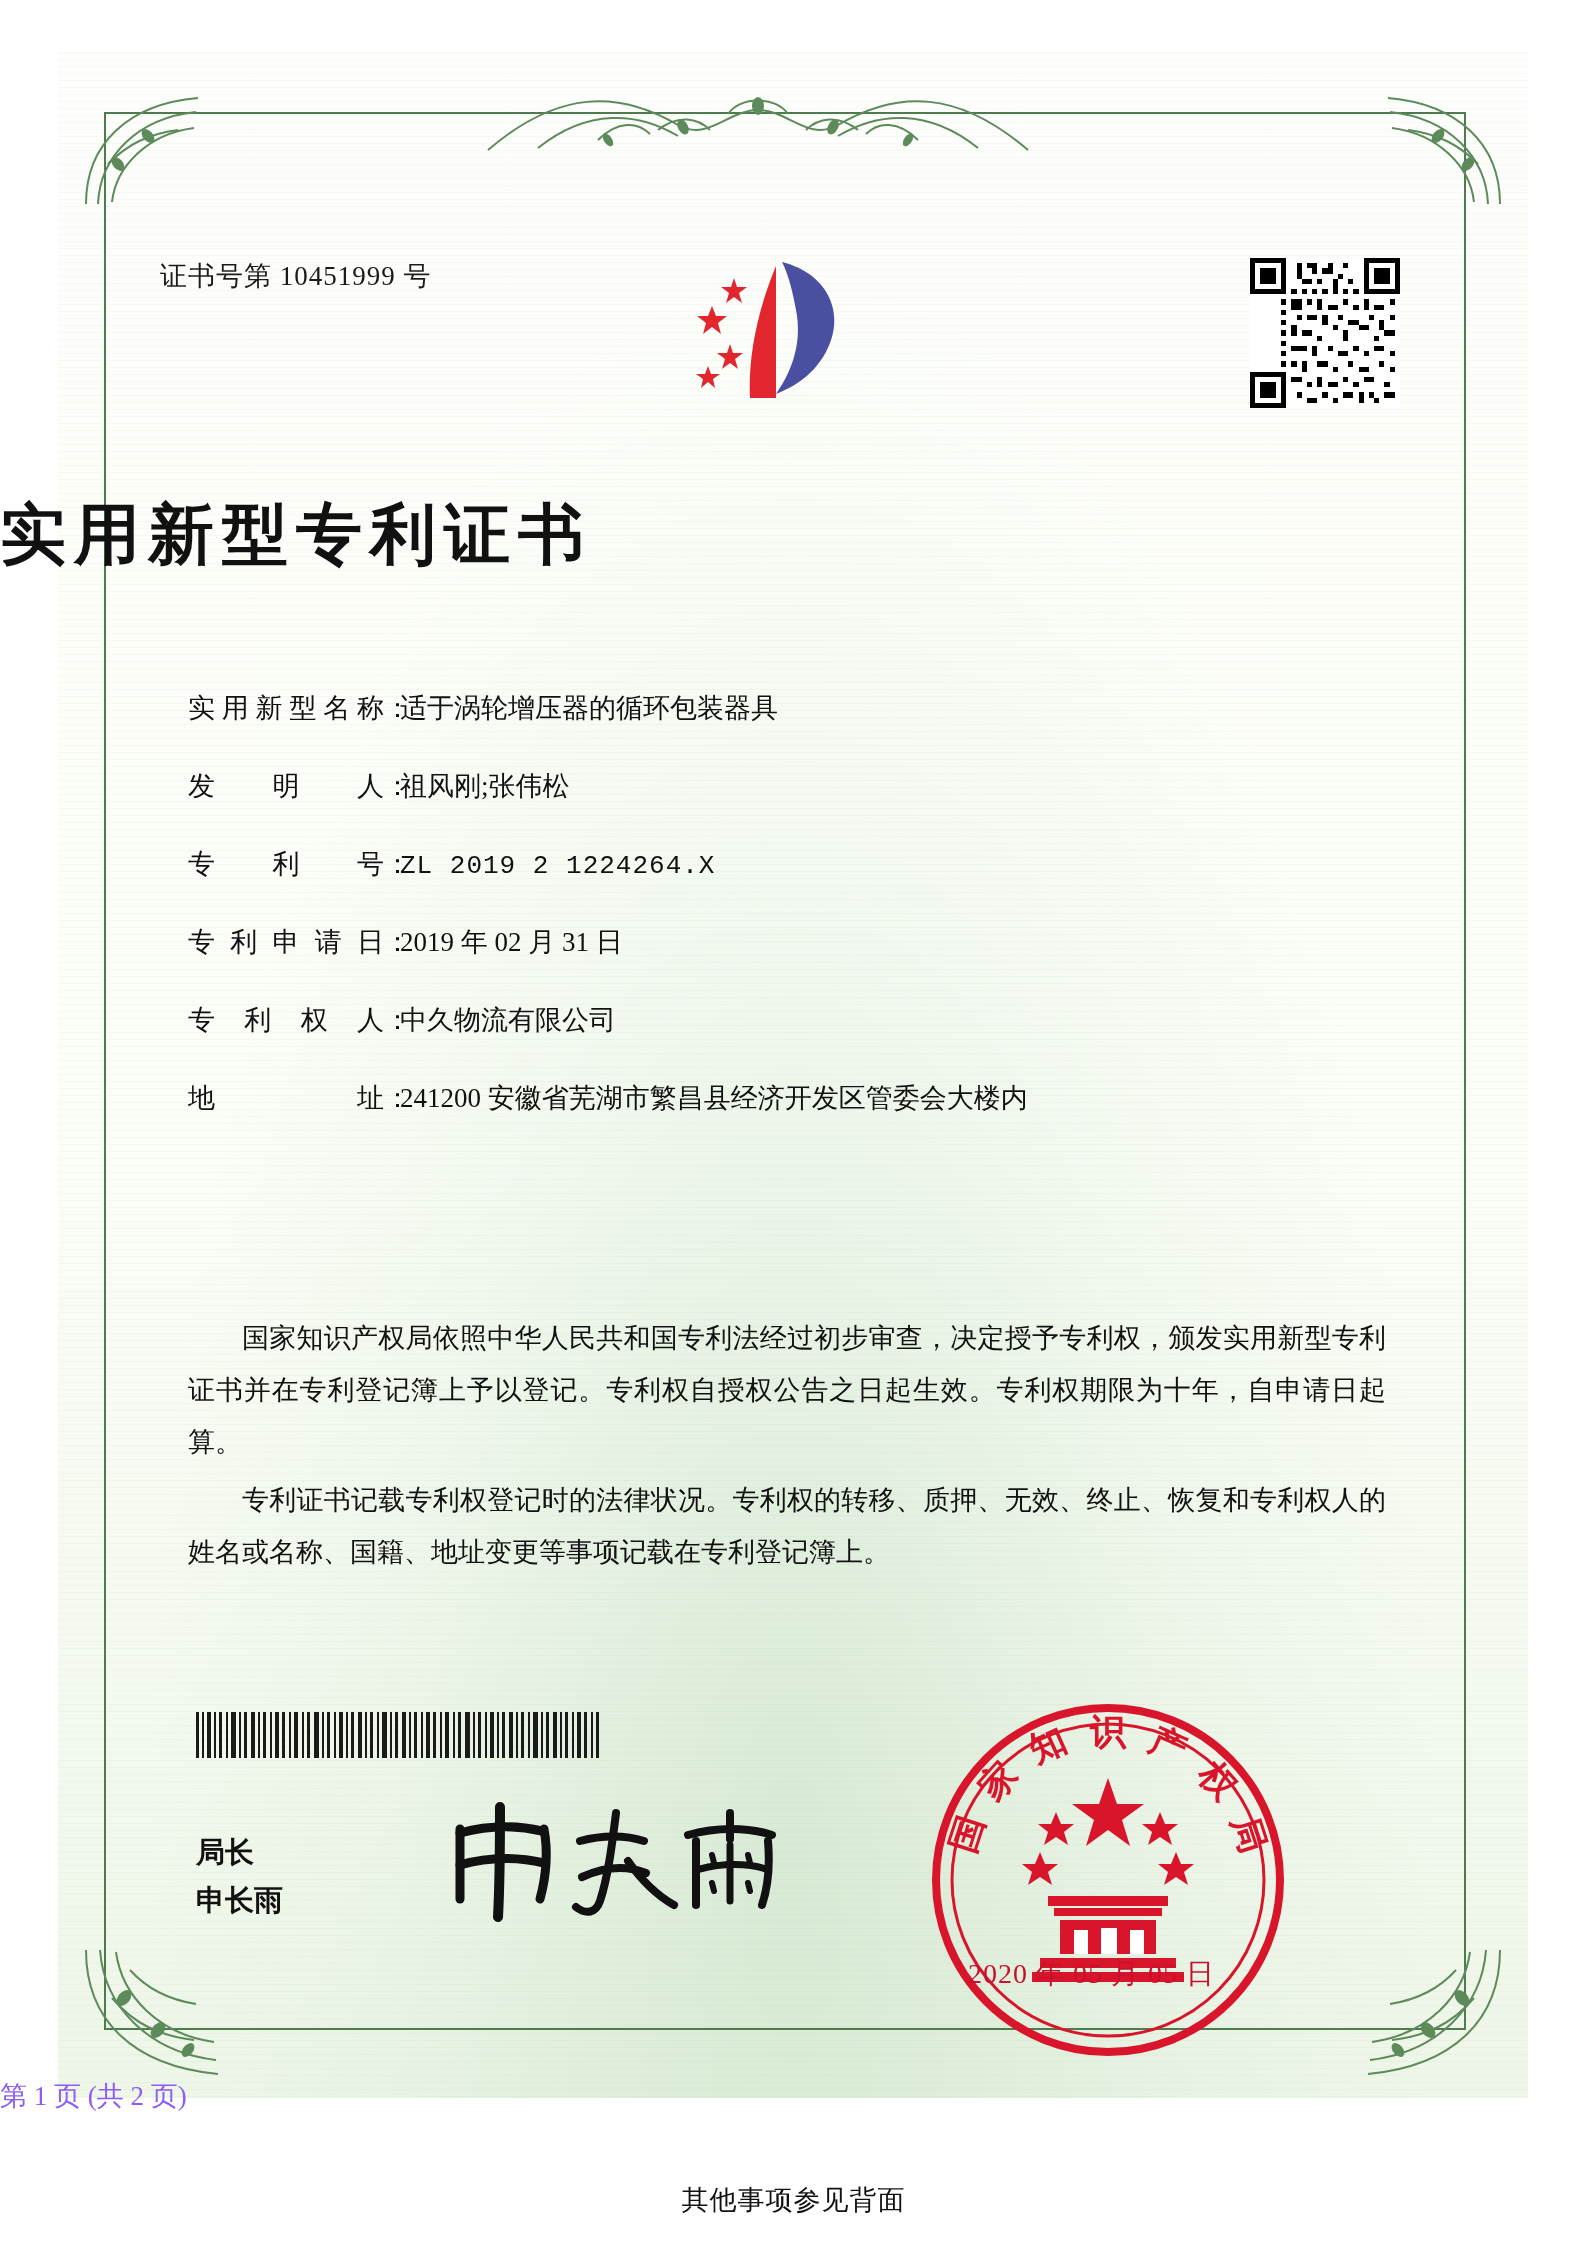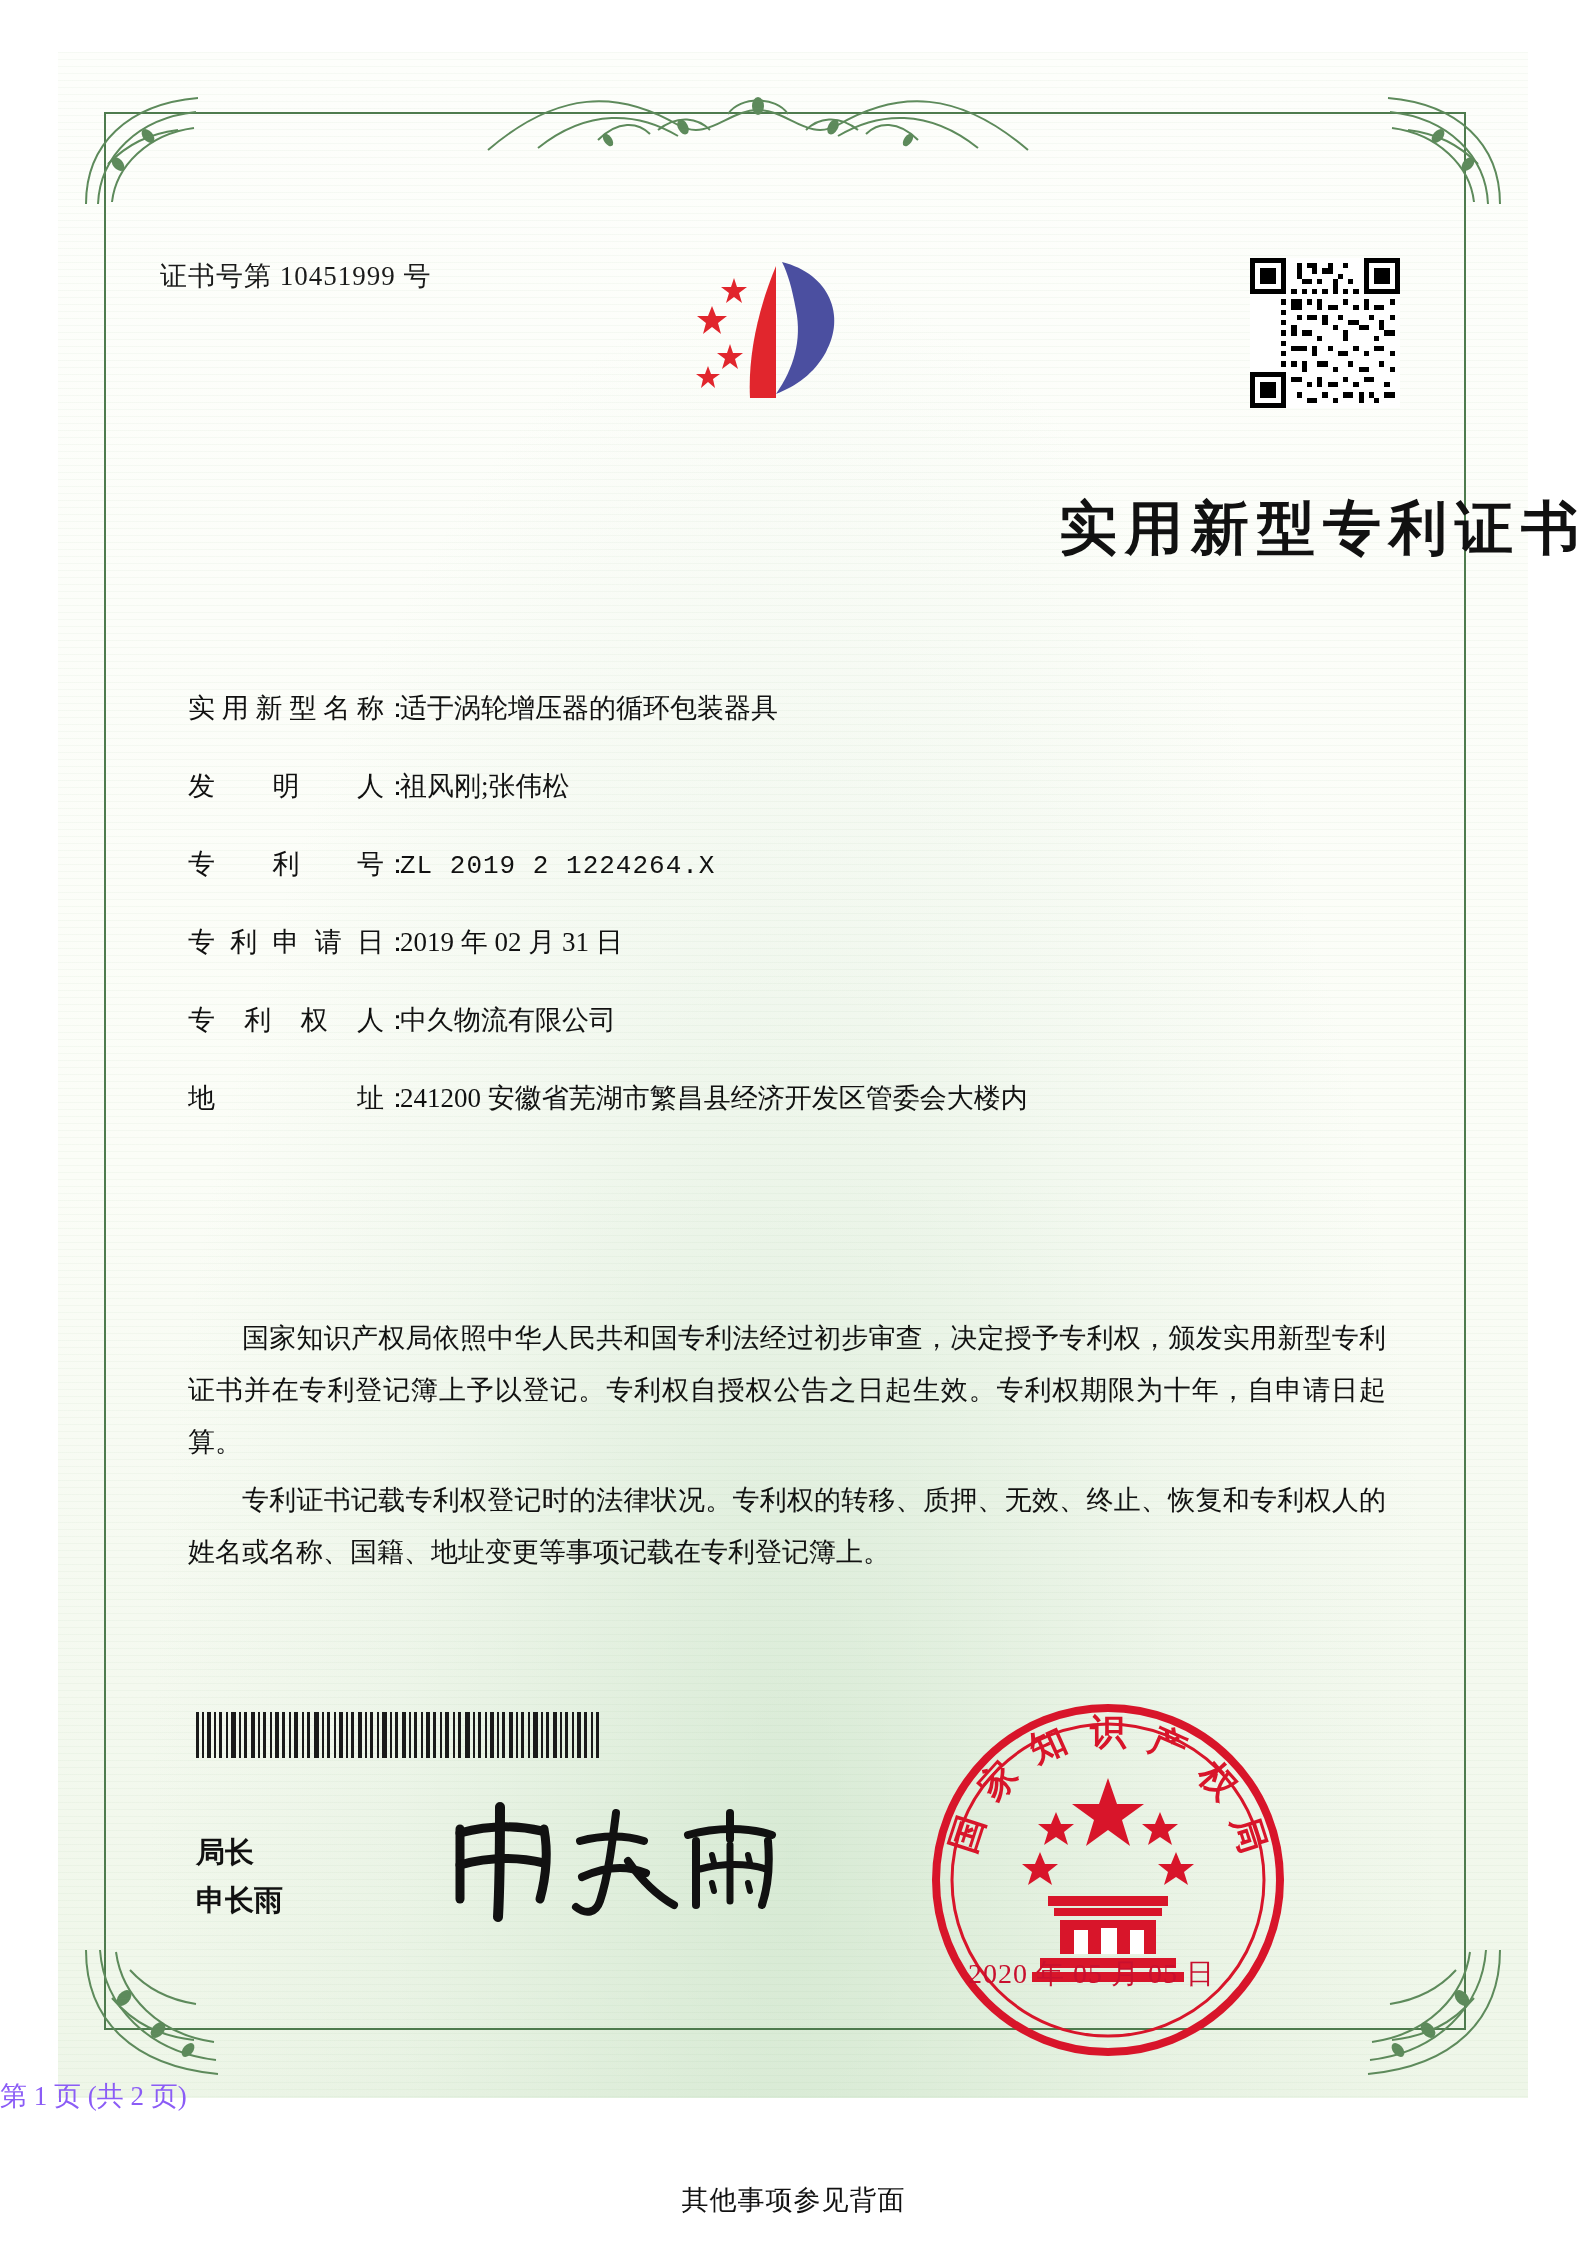--- a/index.html
+++ b/index.html
@@ -96,22 +96,22 @@
     width: 150px;
     height: 150px;
   }
 
   
   .title {
     position: absolute;
     left: 0;
     right: 0;
     top: 490px;
-    text-align: right;
-    font-size: 58px;
+    text-align: left;
+    font-size: 66px;
     font-weight: bold;
     letter-spacing: 8px;
     color: #111;
     font-family: "DejaVu Serif", "Liberation Serif", serif;
   }
 
   
   .fields {
     position: absolute;
     left: 188px;

